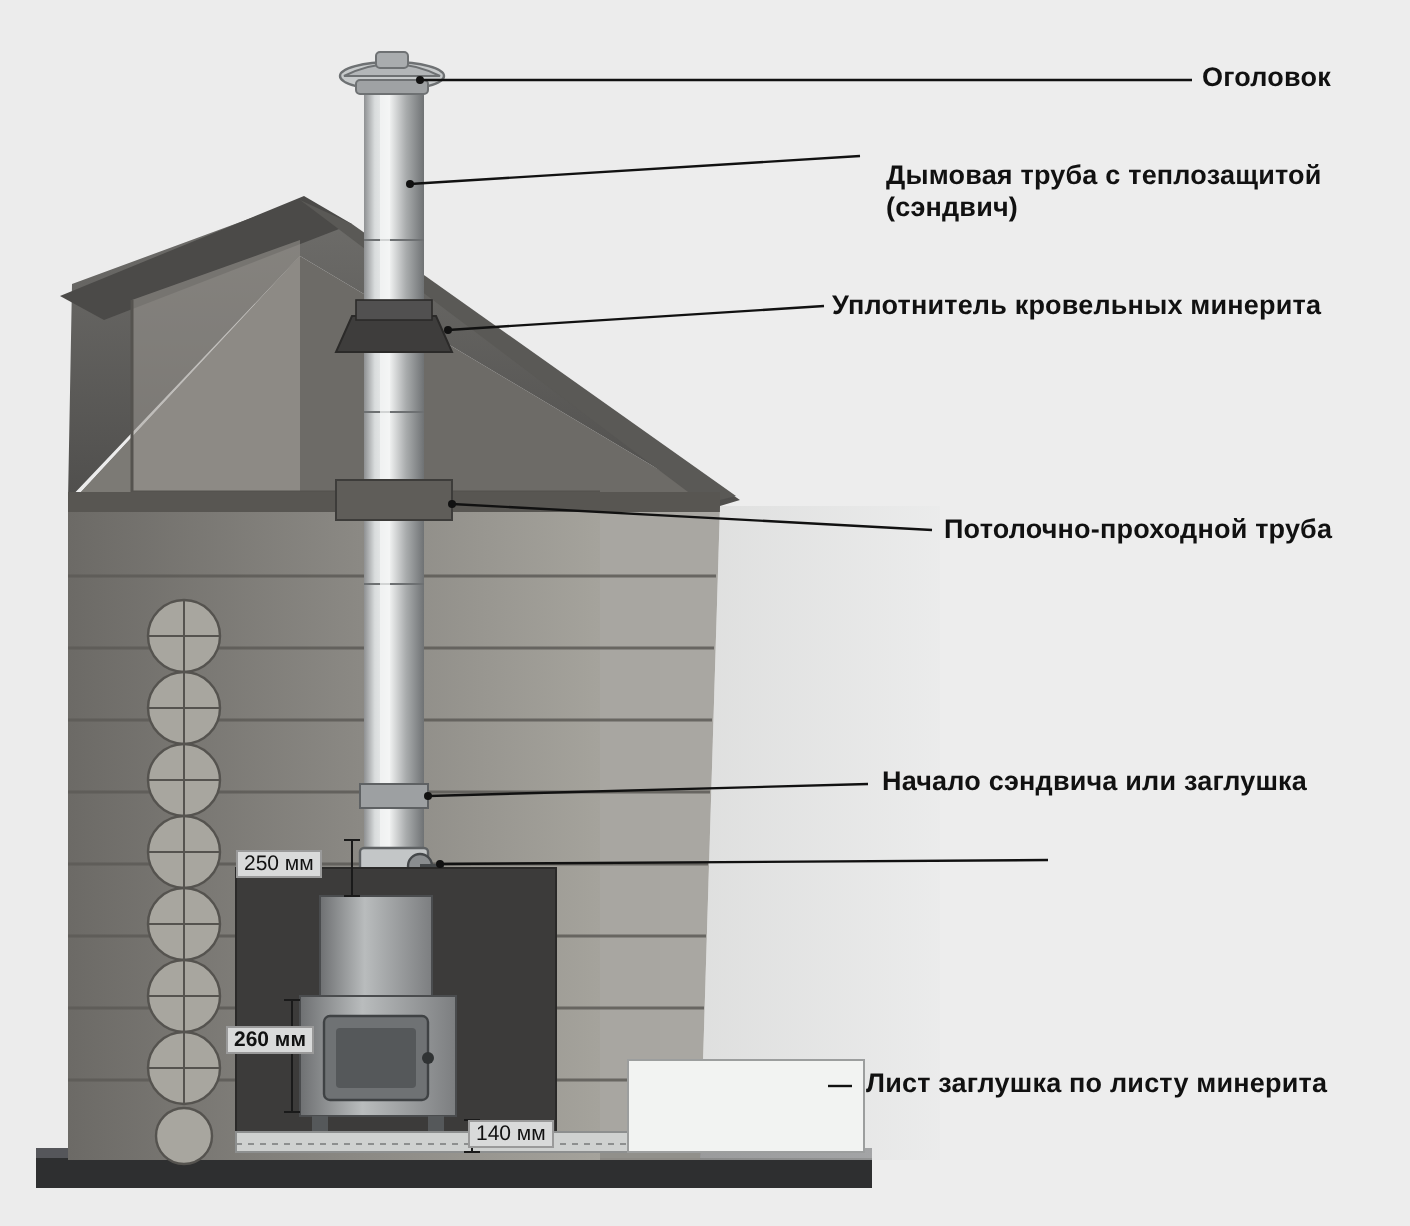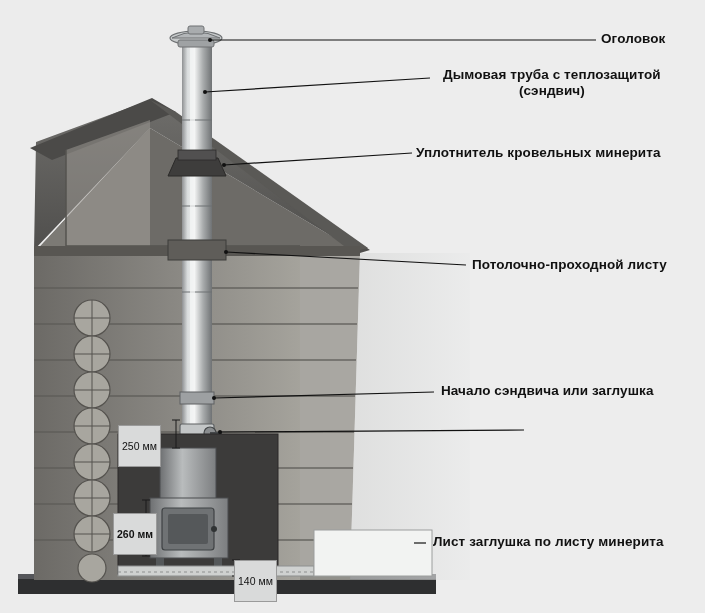--- a/index.html
+++ b/index.html
@@ -19,21 +19,21 @@
     line-height:16px;
     white-space:pre-line;
     letter-spacing:0.1px;
   }
   svg{position:absolute;left:0;top:0;}
   .dim{
     position:absolute;
     font-size:10.5px;
     color:#111;
     background:#d9dada;
-    padding:14px 3px;
+    padding:0 3px;
     font-family:"Liberation Sans", sans-serif;
     border:1px solid #9a9a9a;
   }
 </style>
 </head>
 <body>
 
 <div id="stage">
 
   <svg width="705" height="613" viewBox="0 0 705 613">
@@ -211,26 +211,26 @@
       <circle cx="205" cy="92" r="2"></circle>
       <circle cx="224" cy="165" r="2"></circle>
       <circle cx="226" cy="252" r="2"></circle>
       <circle cx="214" cy="398" r="2"></circle>
       <circle cx="220" cy="432" r="2"></circle>
     </g>
   </svg>
 
   <div class="lbl" style="left:601px;top:31px;">Оголовок</div>
 
-  <div class="lbl" style="left:443px;top:67px;text-align:center;">Дымовая труба с теплозащитой
+  <div class="lbl" style="left:443px;top:80px;">Дымовая труба с теплозащитой
 (сэндвич)</div>
 
   <div class="lbl" style="left:416px;top:145px;">Уплотнитель кровельных минерита</div>
 
-  <div class="lbl" style="left:472px;top:257px;">Потолочно-проходной листу</div>
+  <div class="lbl" style="left:472px;top:257px;">Потолочно-проходной труба</div>
 
   <div class="lbl" style="left:441px;top:383px;">Начало сэндвича или заглушка</div>
 
 
   <div class="lbl" style="left:433px;top:534px;">Лист заглушка по листу минерита</div>
 
   <div class="dim" style="left:118px;top:425px;">250 мм</div>
   <div class="dim" style="left:113px;top:513px;font-weight:bold;">260 мм</div>
   <div class="dim" style="left:234px;top:560px;">140 мм</div>
 

